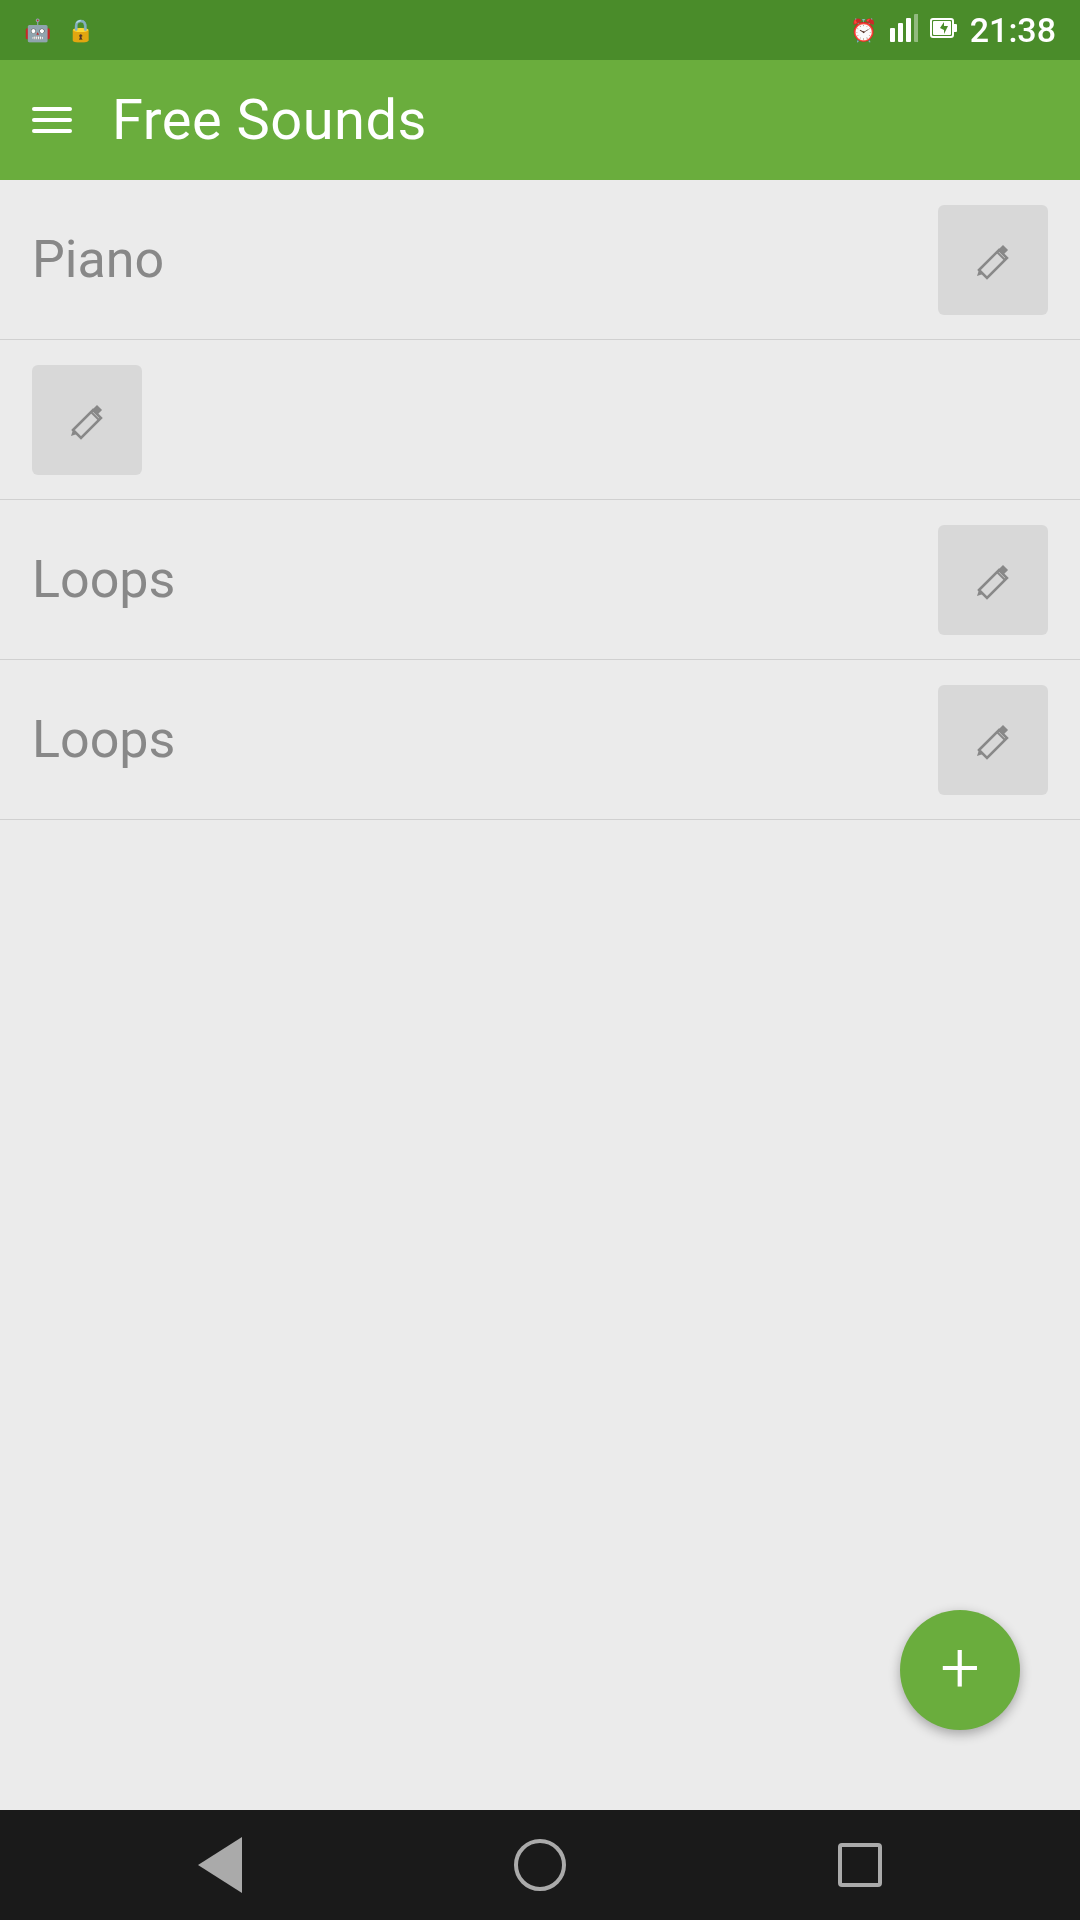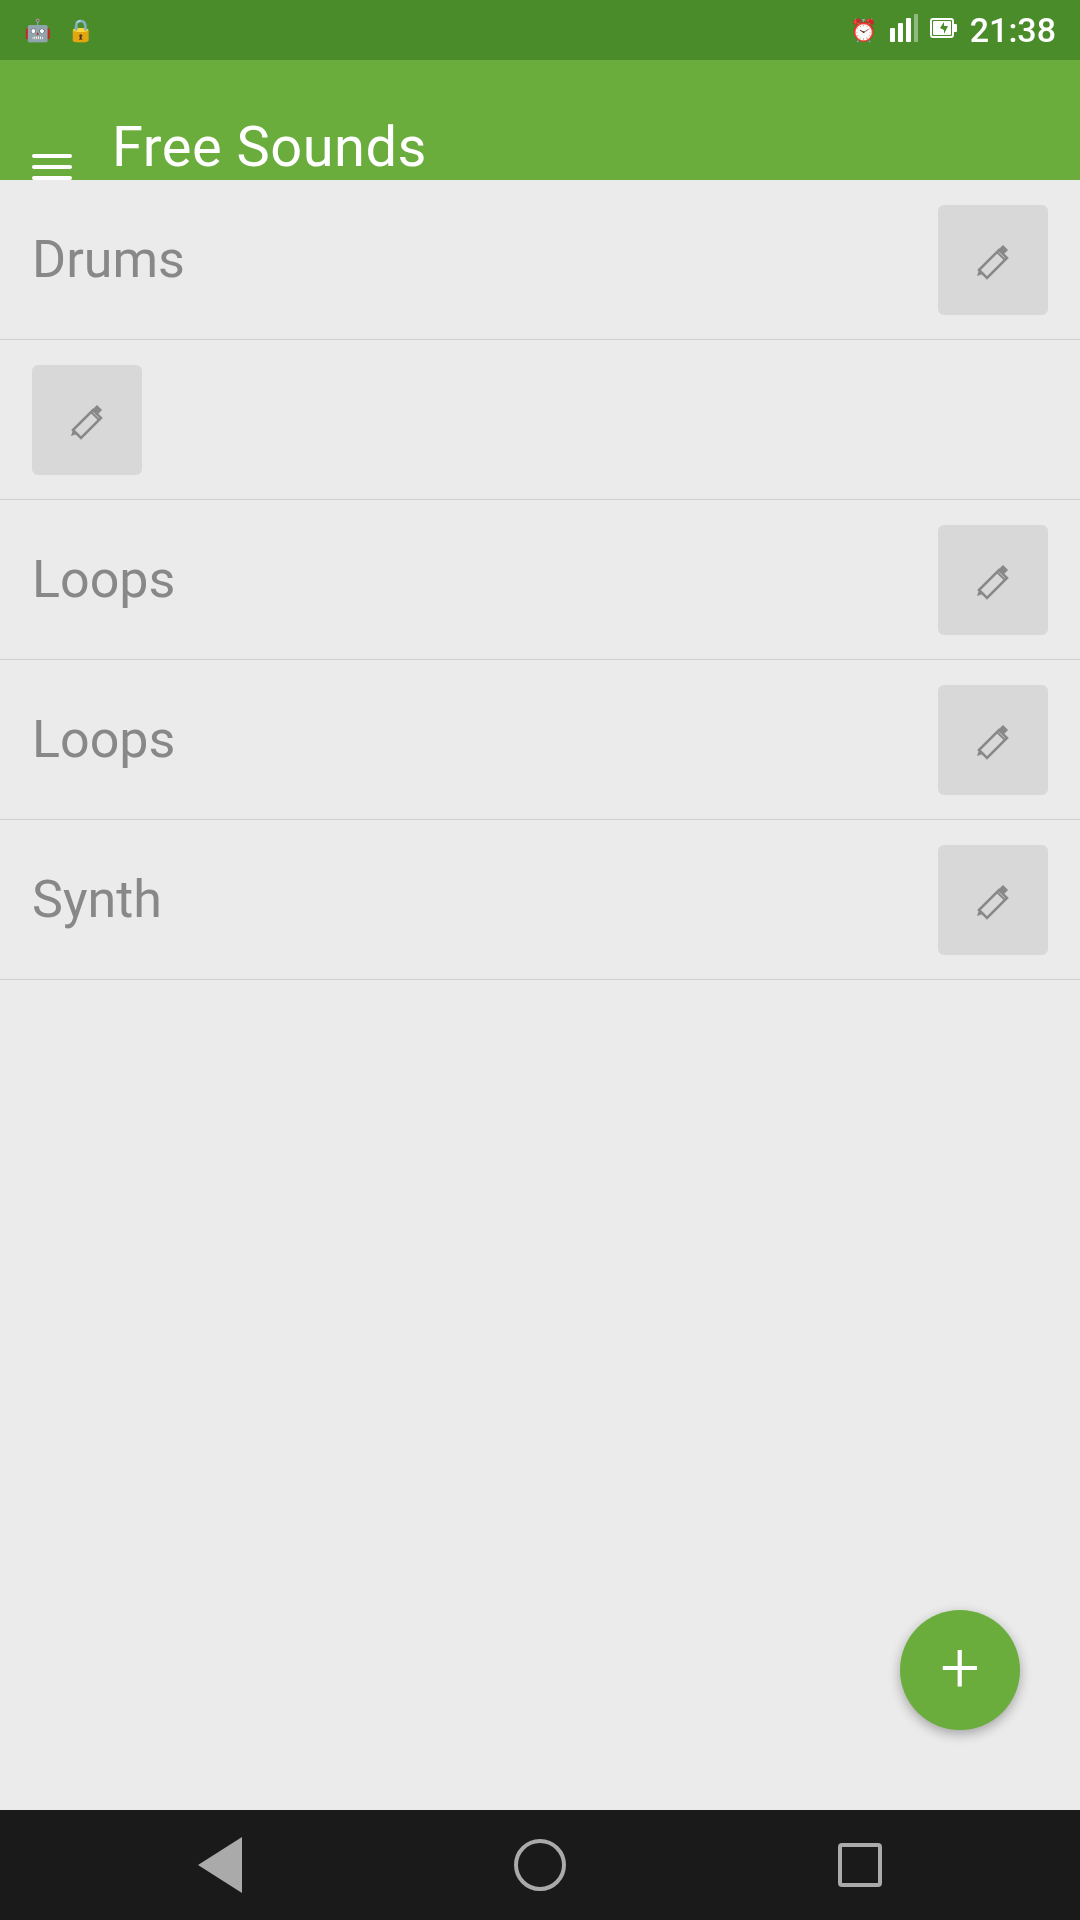--- a/index.html
+++ b/index.html
@@ -52,21 +52,21 @@
       font-size: 34px;
       font-weight: 500;
     }
 
     
     .app-bar {
       width: 100%;
       height: 120px;
       background: #6aad3d;
       display: flex;
-      align-items: flex-end;
+      align-items: center;
       padding: 0 32px;
       gap: 40px;
     }
 
     .hamburger-icon {
       display: flex;
       flex-direction: column;
       gap: 7px;
       cursor: pointer;
     }
@@ -238,21 +238,21 @@
     <span></span>
     <span></span>
     <span></span>
   </div>
   <span class="app-title">Free Sounds</span>
 </div>
 
 <div class="list-container">
 
   <div class="list-item">
-    <span class="list-item-label">Drums</span>
+    <span class="list-item-label">Piano</span>
     <div class="edit-button">
       <svg class="pencil-svg" viewBox="0 0 44 44" fill="none">
         <path d="M8 32 L28 12 L36 20 L16 40 Z" stroke="#888" stroke-width="2.5" fill="#d8d8d8"></path>
         <path d="M28 12 L32 8 L36 12 L32 16 Z" fill="#888" stroke="#888" stroke-width="1.5"></path>
         <path d="M8 32 L6 38 L12 36 Z" fill="#888"></path>
         <line x1="26" y1="14" x2="34" y2="22" stroke="#888" stroke-width="2"></line>
       </svg>
     </div>
   </div>
 
@@ -285,31 +285,20 @@
     <div class="edit-button">
       <svg class="pencil-svg" viewBox="0 0 44 44" fill="none">
         <path d="M8 32 L28 12 L36 20 L16 40 Z" stroke="#888" stroke-width="2.5" fill="#d8d8d8"></path>
         <path d="M28 12 L32 8 L36 12 L32 16 Z" fill="#888" stroke="#888" stroke-width="1.5"></path>
         <path d="M8 32 L6 38 L12 36 Z" fill="#888"></path>
         <line x1="26" y1="14" x2="34" y2="22" stroke="#888" stroke-width="2"></line>
       </svg>
     </div>
   </div>
 
-  <div class="list-item">
-    <span class="list-item-label">Synth</span>
-    <div class="edit-button">
-      <svg class="pencil-svg" viewBox="0 0 44 44" fill="none">
-        <path d="M8 32 L28 12 L36 20 L16 40 Z" stroke="#888" stroke-width="2.5" fill="#d8d8d8"></path>
-        <path d="M28 12 L32 8 L36 12 L32 16 Z" fill="#888" stroke="#888" stroke-width="1.5"></path>
-        <path d="M8 32 L6 38 L12 36 Z" fill="#888"></path>
-        <line x1="26" y1="14" x2="34" y2="22" stroke="#888" stroke-width="2"></line>
-      </svg>
-    </div>
-  </div>
 
   <div class="empty-area">
     <div class="fab">
       <span class="fab-icon">+</span>
     </div>
   </div>
 
 </div>
 
 <div class="bottom-nav">

